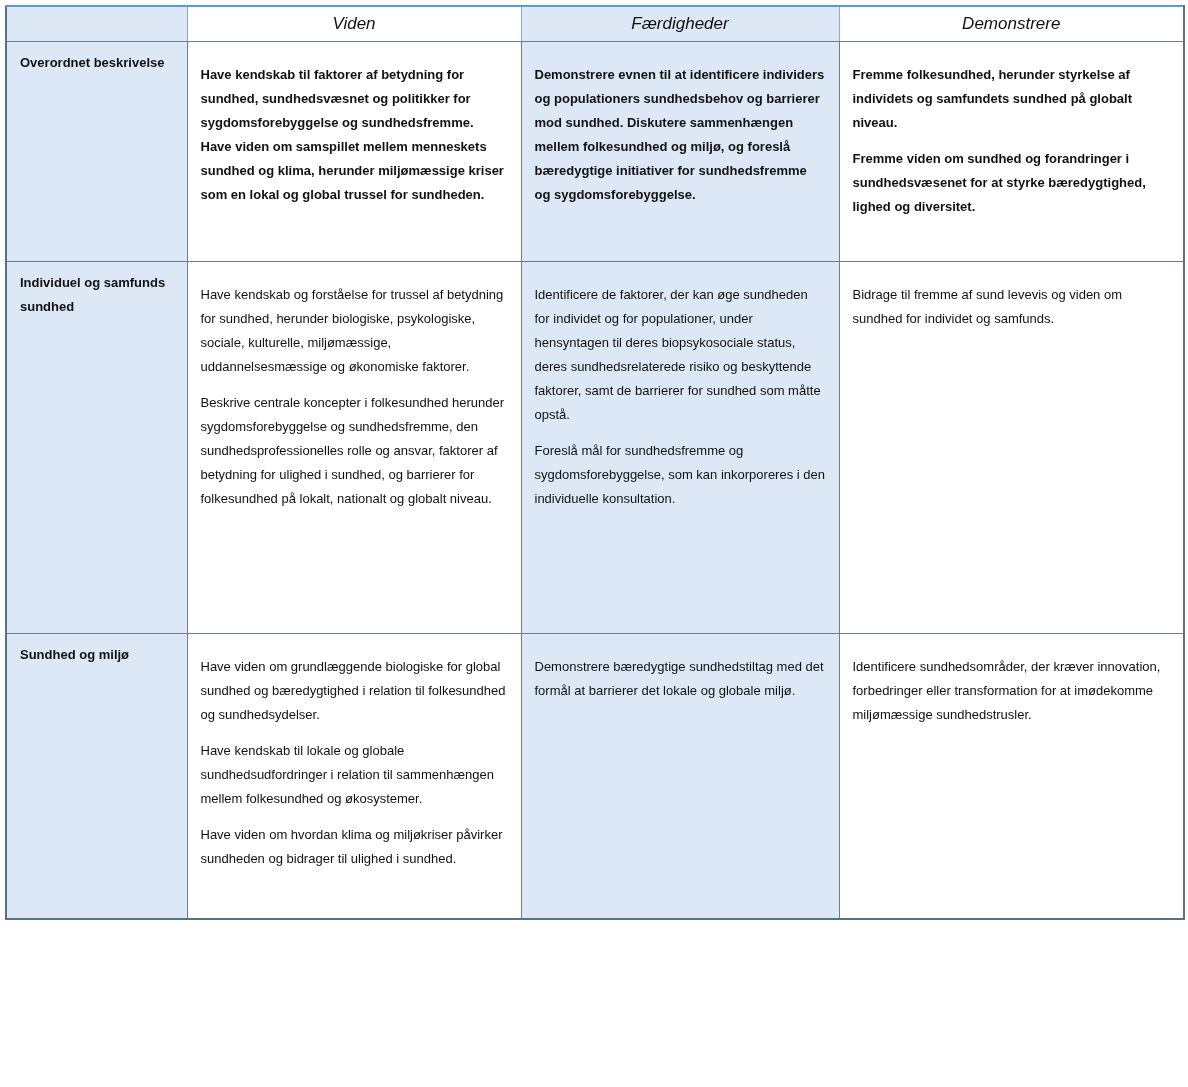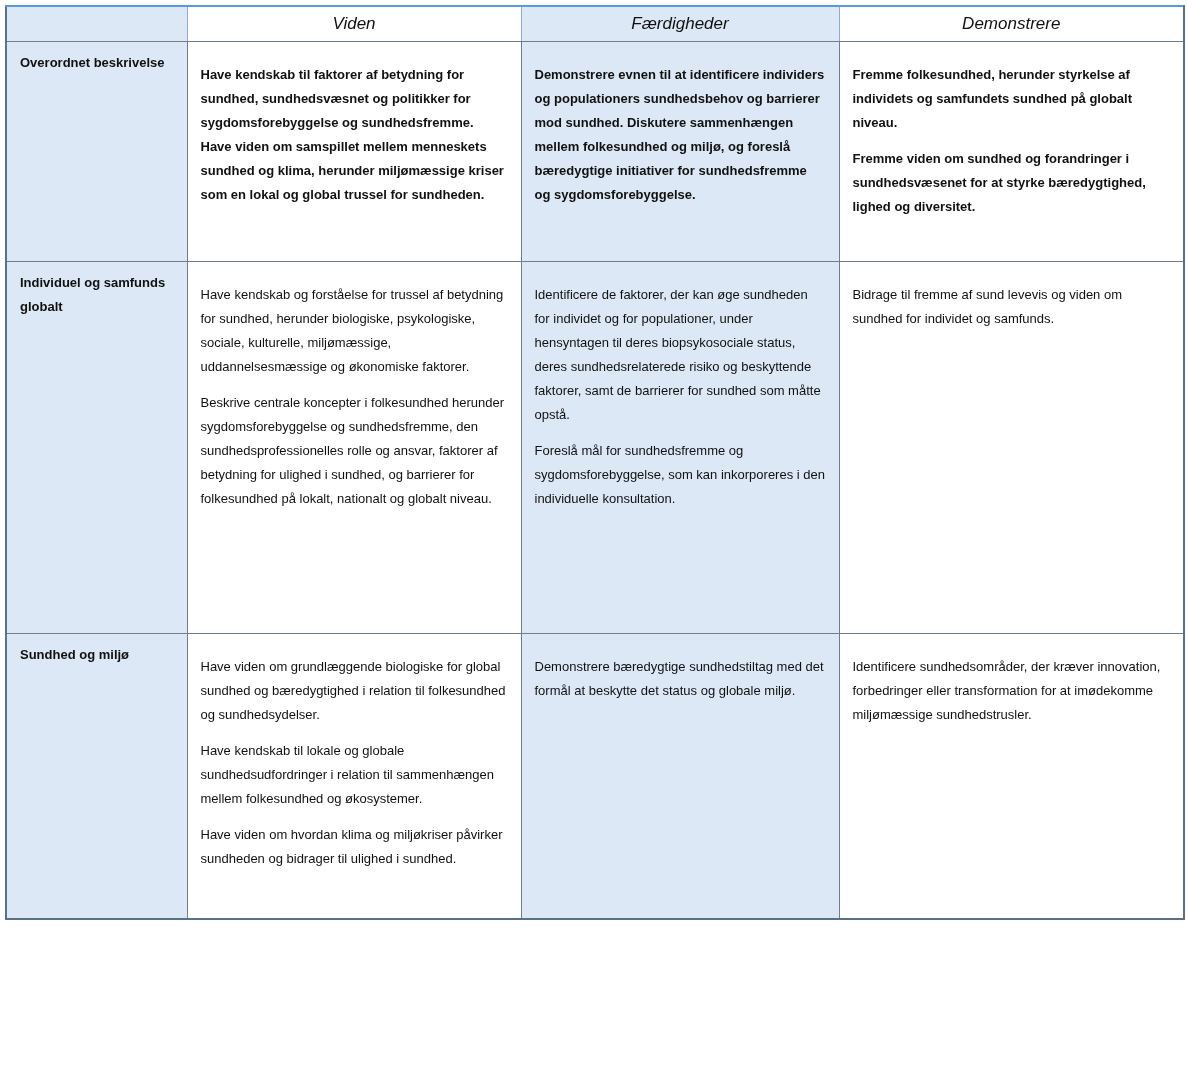--- a/index.html
+++ b/index.html
@@ -109,21 +109,21 @@
         <td class="shaded">
             <p>Demonstrere evnen til at identificere individers og populationers sundhedsbehov og barrierer mod sundhed. Diskutere sammenhængen mellem folkesundhed og miljø, og foreslå bæredygtige initiativer for sundhedsfremme og sygdomsforebyggelse.</p>
           </td>
         <td class="plain">
             <p>Fremme folkesundhed, herunder styrkelse af individets og samfundets sundhed på globalt niveau.</p>
             <p>Fremme viden om sundhed og forandringer i sundhedsvæsenet for at styrke bæredygtighed, lighed og diversitet.</p>
           </td>
       </tr>
 
       <tr class="r2">
-        <td class="row-head shaded">Individuel og samfunds globalt</td>
+        <td class="row-head shaded">Individuel og samfunds sundhed</td>
         <td class="plain">
             <p>Have kendskab og forståelse for trussel af betydning for sundhed, herunder biologiske, psykologiske, sociale, kulturelle, miljømæssige, uddannelsesmæssige og økonomiske faktorer.</p>
             <p>Beskrive centrale koncepter i folkesundhed herunder sygdomsforebyggelse og sundhedsfremme, den sundhedsprofessionelles rolle og ansvar, faktorer af betydning for ulighed i sundhed, og barrierer for folkesundhed på lokalt, nationalt og globalt niveau.</p>
           </td>
         <td class="shaded">
             <p>Identificere de faktorer, der kan øge sundheden for individet og for populationer, under hensyntagen til deres biopsykosociale status, deres sundhedsrelaterede risiko og beskyttende faktorer, samt de barrierer for sundhed som måtte opstå.</p>
             <p>Foreslå mål for sundhedsfremme og sygdomsforebyggelse, som kan inkorporeres i den individuelle konsultation.</p>
           </td>
         <td class="plain">
             <p>Bidrage til fremme af sund levevis og viden om sundhed for individet og samfunds.</p>
@@ -132,21 +132,21 @@
 
 
       <tr class="r4">
         <td class="row-head shaded">Sundhed og miljø</td>
         <td class="plain">
             <p>Have viden om grundlæggende biologiske for global sundhed og bæredygtighed i relation til folkesundhed og sundhedsydelser.</p>
             <p>Have kendskab til lokale og globale sundhedsudfordringer i relation til sammenhængen mellem folkesundhed og økosystemer.</p>
             <p>Have viden om hvordan klima og miljøkriser påvirker sundheden og bidrager til ulighed i sundhed.</p>
           </td>
         <td class="shaded">
-            <p>Demonstrere bæredygtige sundhedstiltag med det formål at beskytte det status og globale miljø.</p>
+            <p>Demonstrere bæredygtige sundhedstiltag med det formål at barrierer det lokale og globale miljø.</p>
           </td>
         <td class="plain">
             <p>Identificere sundhedsområder, der kræver innovation, forbedringer eller transformation for at imødekomme miljømæssige sundhedstrusler.</p>
           </td>
       </tr>
     </tbody>
   </table>
 </div>
 
 </body></html>

